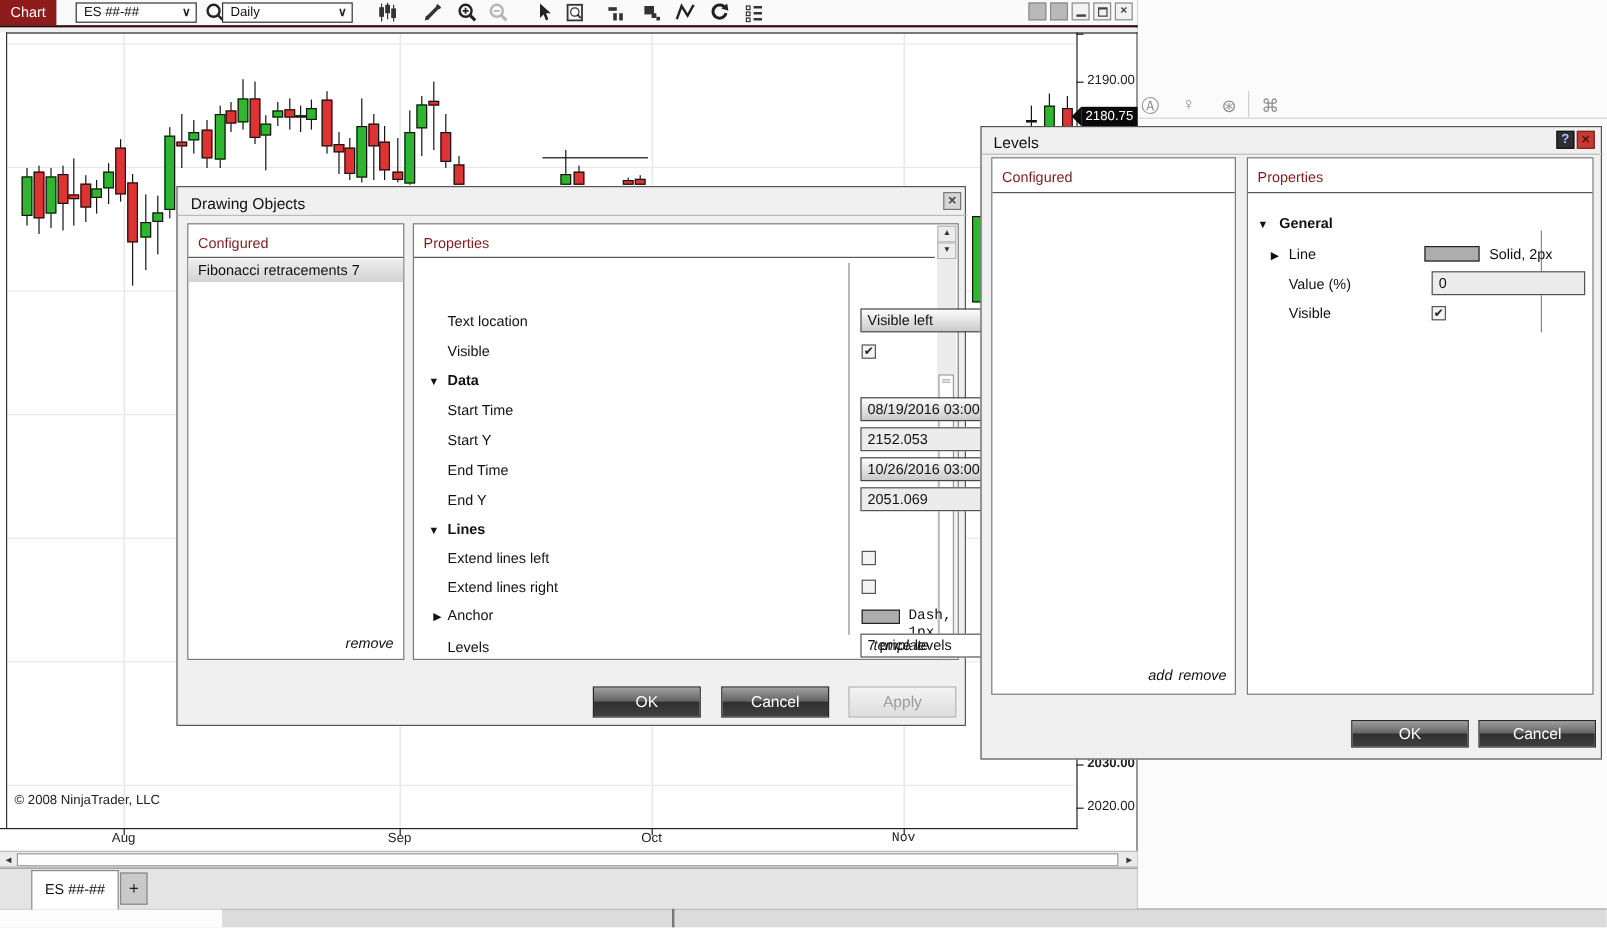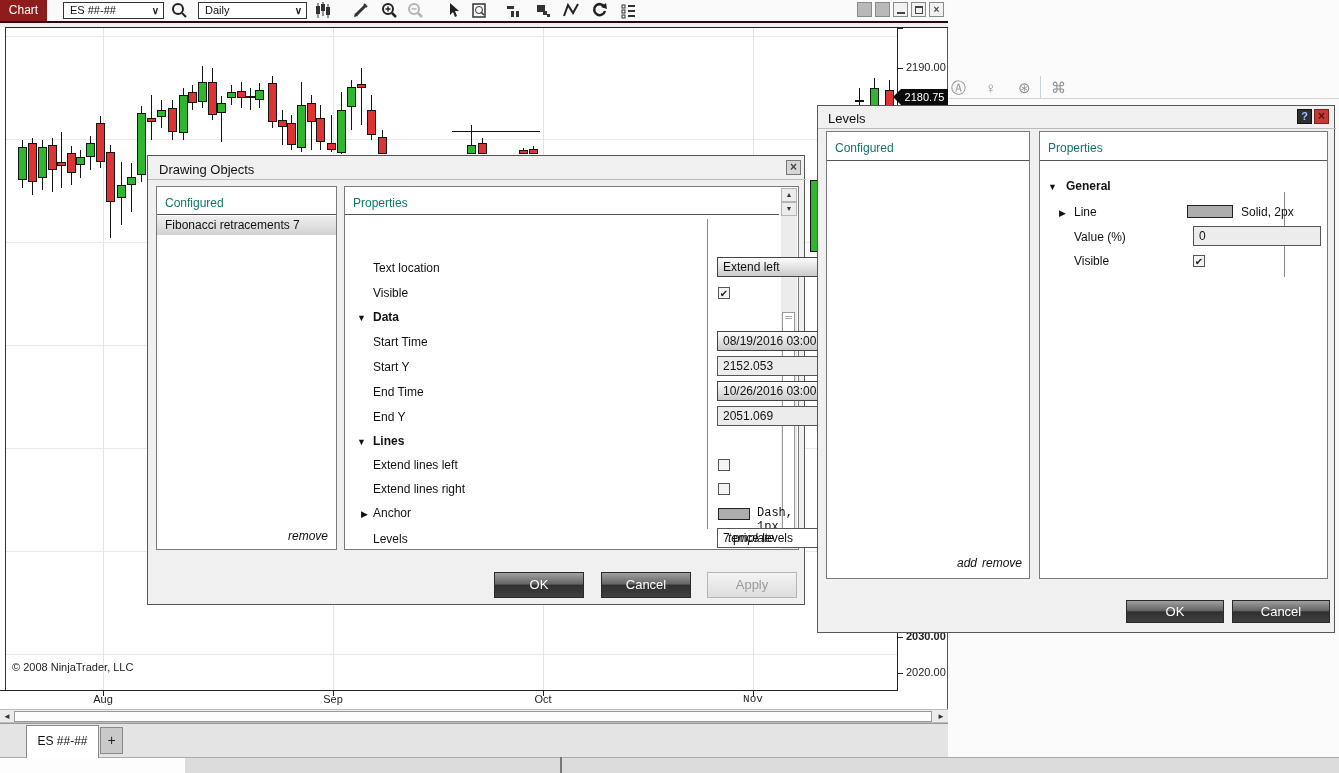--- a/index.html
+++ b/index.html
@@ -64,21 +64,21 @@
   #bg-divider { position:absolute; left:1040px; top:76px; width:1px; height:22px; background:#c9d2da; }
   
   #bottom-strip { position:absolute; left:0; top:757px; width:1339px; height:16px; background:#dcdcdc;
     border-top:1px solid #aaa; }
   #bottom-white { position:absolute; left:0; top:758px; width:185px; height:15px; background:#fdfdfd; }
   #bottom-vline { position:absolute; left:560px; top:757px; width:2px; height:16px; background:#777; }
   
   .dialog { position:absolute; background:#f0f0f0; border:1px solid #565656; }
   .dlg-title { position:absolute; font-size:13px; color:#111; }
   .panel { position:absolute; background:#fff; border:1px solid #7a7a7a; }
-  .panel-header { position:absolute; left:8px; top:9px; font-size:12px; color:#0f766e; }
+  .panel-header { position:absolute; left:8px; top:9px; font-size:12px; color:#7f1d1d; }
   .panel-hline { position:absolute; left:0; width:100%; height:1px; background:#555; }
   .list-item { height:19px; font-size:12px; color:#111; line-height:19px; padding-left:8px; }
   .list-item.sel { background:linear-gradient(180deg,#efefef,#d2d2d2); }
   .link { position:absolute; font-size:12px; font-style:italic; color:#111; }
   .btn-dark { position:absolute; height:26px; border:1px solid #2a2a2a; color:#fff; font-size:13px;
     text-align:center; background:linear-gradient(180deg,#a0a0a0 0%,#666 45%,#303030 52%,#404040 100%); }
   .btn-light { position:absolute; height:26px; border:1px solid #b5b5b5; color:#9b9b9b; font-size:13px;
     text-align:center; background:linear-gradient(180deg,#f4f4f4,#ddd); }
   .row-label { position:absolute; font-size:12px; color:#111; }
   .row-label.bold { font-weight:bold; }
@@ -125,21 +125,21 @@
       <div class="tb-select" style="left:63px;width:101px;">
         <span>ES ##-##</span>
         <span class="arr">∨</span>
       </div>
       <div class="tb-icon" style="left:171px;">
         <svg width="17" height="17">
             <circle cx="7" cy="7" r="5" fill="none" stroke="#222" stroke-width="2"></circle>
             <line x1="11" y1="11" x2="15" y2="15" stroke="#222" stroke-width="2"></line>
           </svg>
       </div>
-      <div class="tb-select" style="left:198px;width:109px;">
+      <div class="tb-select" style="left:185px;width:109px;">
         <span>Daily</span>
         <span class="arr">∨</span>
       </div>
       <div class="tb-icon" style="left:314px;">
         <svg width="17" height="17">
             <line x1="4" y1="1" x2="4" y2="16" stroke="#333"></line>
             <rect x="2" y="4" width="4" height="8" fill="#333"></rect>
             <line x1="9" y1="0" x2="9" y2="14" stroke="#333"></line>
             <rect x="7" y="2" width="4" height="7" fill="#333"></rect>
             <line x1="14" y1="2" x2="14" y2="16" stroke="#333"></line>
@@ -395,21 +395,21 @@
       <div class="sb-arrow" style="right:1px;top:15px;">▼</div>
       <div style="position:absolute;right:1px;top:29px;width:16px;height:333px;background:#ececec;">
         <div style="position:absolute;left:1px;top:96px;width:13px;height:236px;background:#fff;border:1px solid #999;">
           <div style="margin:3px 2px 0;border-top:1px solid #aaa;border-bottom:1px solid #aaa;height:3px;"></div>
         </div>
       </div>
       <div class="vsep" style="left:362px;top:32px;height:310px;"></div>
 
       <div class="row-label" style="left:28px;top:74px;">Text location</div>
       <div class="dd" style="left:372px;top:70px;width:209px;">
-        <span>Extend left</span>
+        <span>Visible left</span>
         <span class="arr">∨</span>
       </div>
       <div class="row-label" style="left:28px;top:99px;">Visible</div>
       <div class="cb checked" style="left:373px;top:100px;"></div>
 
       <div class="sec-arrow" style="left:12px;top:126px;">▼</div>
       <div class="row-label bold" style="left:28px;top:123px;">Data</div>
 
       <div class="row-label" style="left:28px;top:148px;">Start Time</div>
       <div class="dd" style="left:372px;top:144px;width:209px;">

